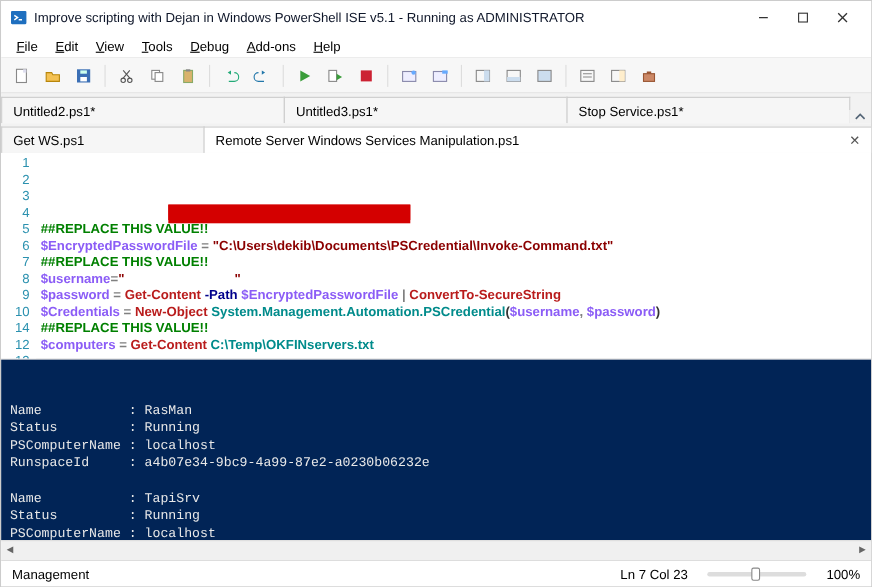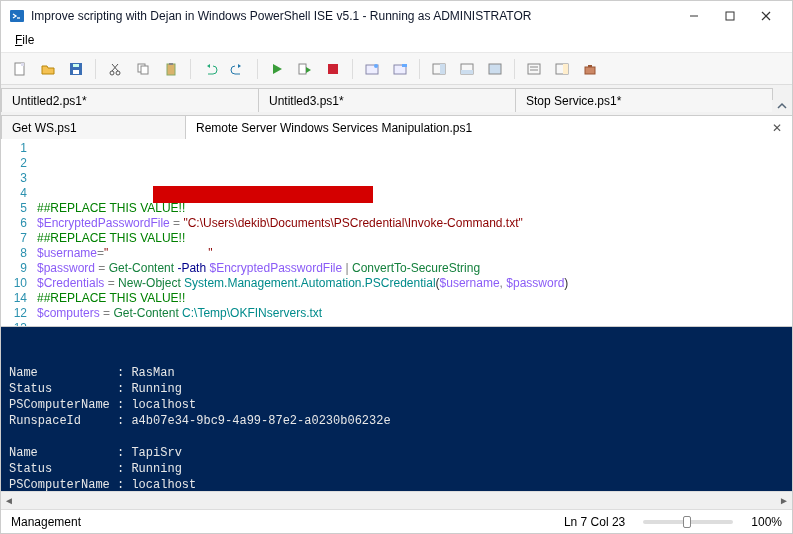--- a/index.html
+++ b/index.html
@@ -1,43 +1,43 @@
 <!DOCTYPE html>
 <html><head>
 <meta charset="utf-8">
 <style>
 * { margin: 0; padding: 0; box-sizing: border-box; font-family: "Segoe UI", Tahoma, sans-serif; }
 body { background: #fff; width: 793px; height: 534px; overflow: hidden; border: 1px solid #ccc; display: flex; flex-direction: column; }
 .titlebar { height: 30px; display: flex; align-items: center; padding: 0 8px; background: #fff; }
 .titlebar .icon { width: 16px; height: 16px; margin-right: 6px; display: inline-flex; align-items: center; justify-content: center; }
 .titlebar .title { font-size: 12px; flex: 1; color: #0f172a; }
 .titlebar .winbtn { width: 36px; height: 28px; display: inline-flex; align-items: center; justify-content: center; color: #222; }
-.menubar { height: 22px; background: #fff; display: flex; align-items: flex-start; padding: 0 6px; font-size: 12px; border-bottom: 1px solid #e8e8e8; flex-direction: column; }
+.menubar { height: 22px; background: #fff; display: flex; align-items: center; padding: 0 6px; font-size: 12px; border-bottom: 1px solid #e8e8e8; }
 .menubar .menu { padding: 2px 8px; cursor: default; }
 .menubar .menu u { text-decoration: underline; }
 .toolbar { height: 32px; background: #f7f7f7; display: flex; align-items: center; padding: 2px 6px; gap: 2px; border-bottom: 1px solid #ddd; }
 .toolbar .tbtn { width: 26px; height: 24px; border: 1px solid transparent; border-radius: 2px; display: inline-flex; align-items: center; justify-content: center; }
 .toolbar .sep { width: 1px; height: 20px; background: #ddd; margin: 0 4px; }
 .tabstrip { display: flex; align-items: flex-end; background: #f2f2f2; padding-top: 3px; position: relative; }
 .tabstrip .tab { flex: 1; min-width: 0; height: 24px; border: 1px solid #ccc; border-bottom: none; background: #f6f6f6; font-size: 12px; padding: 3px 10px; margin-right: -1px; display: flex; align-items: center; overflow: hidden; white-space: nowrap; }
 .tabstrip.second .tab { flex: none; width: 185px; }
 .tabstrip .tab.active { background: #fff; font-weight: 400; }
 .tabstrip.second .tab.active { width: auto; flex: 1; }
 .tabstrip .tab .label { flex: 1; overflow: hidden; text-overflow: ellipsis; }
 .tabstrip .tab .close { margin-left: 6px; color: #555; font-size: 12px; }
 .tabstrip .right-gutter { width: 20px; background: #f2f2f2; display: flex; align-items: center; justify-content: center; }
 .editor { flex: 0 0 auto; background: #fff; display: flex; border-bottom: 1px solid #ccc; height: 188px; overflow: hidden; }
 .gutter { width: 32px; text-align: right; padding: 2px 6px 2px 2px; color: #2b91af; font-family: Consolas, "Courier New", monospace; font-size: 12px; line-height: 15px; background: #fff; }
-.code { flex: 1; padding: 2px 4px; font-family: Consolas, "Courier New", monospace; font-size: 12px; line-height: 15px; white-space: pre; position: relative; overflow: hidden; }
+.code { flex: 1; padding: 2px 4px; font-family: Consolas, "Courier New", monospace; font-size: 12px; line-height: 15px; white-space: pre; position: relative; overflow: hidden; font-weight: bold; }
 .code .line { height: 15px; }
 .c-comment { color: #008000; }
 .c-var { color: #8b5cf6; }
 .c-op { color: #808080; }
 .c-str { color: #8b0000; }
-.c-cmd { color: #15803d; text-align: center; }
+.c-cmd { color: #b91c1c; text-align: center; }
 .c-param { color: #00008b; }
 .c-type { color: #008b8b; }
 .c-plain { color: #333; }
 .redact { position: absolute; background: #d40000; left: 120px; top: 47px; width: 220px; height: 14px; border: 1px solid #d40000; }
 .redact2 { position: absolute; background: #d40000; left: 120px; top: 61px; width: 220px; height: 3px; }
 .console { background: #012456; color: #e8e8e8; font-family: Consolas, "Courier New", monospace; font-size: 12px; line-height: 16px; padding: 22px 8px; flex: 1; overflow: hidden; white-space: pre; }
 .hscroll { height: 18px; background: #f0f0f0; border-top: 1px solid #ddd; display: flex; align-items: center; }
 .hscroll .arrow { width: 16px; height: 16px; display: inline-flex; align-items: center; justify-content: center; color: #666; font-size: 10px; }
 .hscroll .track { flex: 1; height: 14px; background: #f0f0f0; }
 .statusbar { height: 24px; border-top: 1px solid #ddd; background: #fff; display: flex; align-items: center; font-size: 12px; padding: 0 10px; gap: 18px; }

